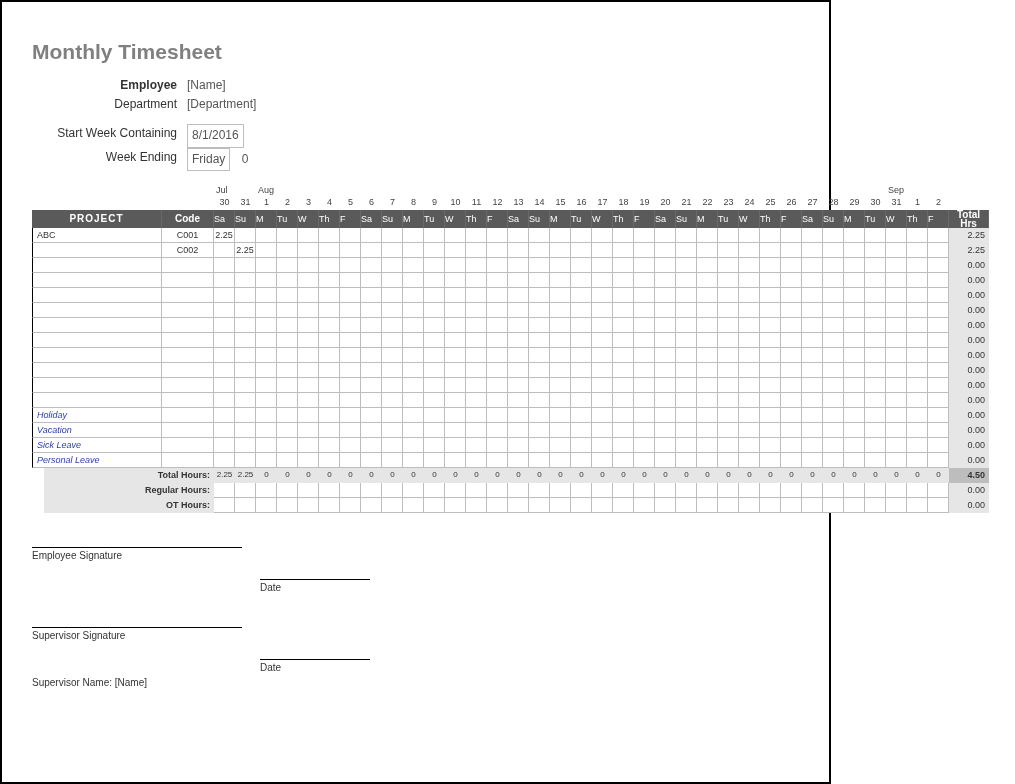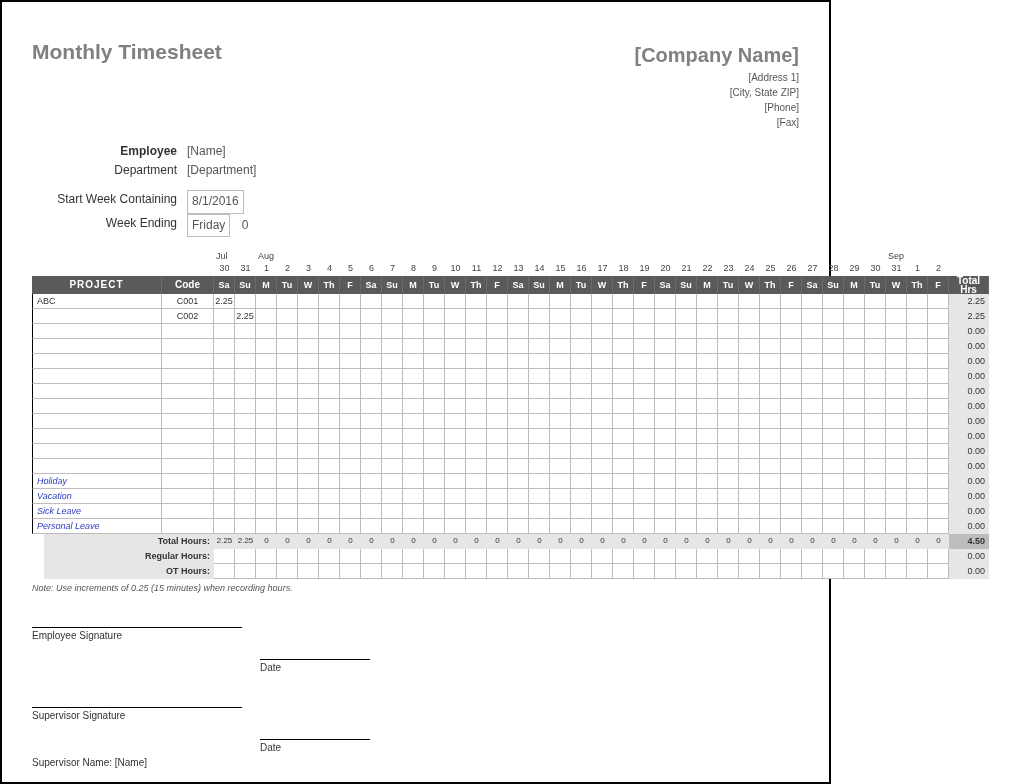--- a/index.html
+++ b/index.html
@@ -32,22 +32,22 @@
 
   
   .month-row, .day-row, .dow-row, .data-row, .total-row {
     display: grid;
     grid-template-columns: 130px 52px repeat(35, 21px) 40px;
     font-size: 9px;
   }
   .month-row .c { text-align:left; padding-left:2px; color:#444; height:12px; }
   .day-row .c { text-align:center; color:#444; height:13px; }
   .dow-row .c {
-    background:#5a5a5a; color:#fff; text-align:center;
-    height:18px; line-height:18px; font-size:9px; font-weight:bold;
+    background:#5a5a5a; color:#fff; 
+    height:18px; line-height:18px; font-size:9px; font-weight:normal;
     border-right:1px solid #6a6a6a;
   }
   .dow-row .proj { background:#5a5a5a; color:#fff; text-align:center; font-weight:bold; font-size:10px; letter-spacing:1px; }
   .dow-row .code { background:#5a5a5a; color:#fff; text-align:center; font-weight:bold; font-size:10px; }
   .dow-row .totalh {
     background:#5a5a5a; color:#fff; text-align:center; font-weight:bold;
     line-height:9px; padding-top:0px; height:18px; font-size:10px;
     display:flex; flex-direction:column; justify-content:center;
   }
 
@@ -86,27 +86,20 @@
   .sigs .gap { height: 30px; }
   .supname { margin-top:2px; }
 </style>
 </head>
 <body>
 
 <div class="page">
 
   <div class="header">
     <div class="title">Monthly Timesheet</div>
-    <div class="company-block">
-      <div class="company-name">[Company Name]</div>
-      <div>[Address 1]</div>
-      <div>[City, State ZIP]</div>
-      <div>[Phone]</div>
-      <div>[Fax]</div>
-    </div>
   </div>
 
   <div class="meta">
     <div class="meta-row">
       <div class="meta-label bold">Employee</div>
       <div class="meta-value">[Name]</div>
     </div>
     <div class="meta-row">
       <div class="meta-label">Department</div>
       <div class="meta-value">[Department]</div>
@@ -1011,21 +1004,20 @@
         <div class="c"></div>
         <div class="c"></div>
         <div class="c"></div>
         <div class="c"></div>
         <div class="c"></div>
         <div class="c sub">0.00</div>
       </div>
 
   </div>
 
-  <div class="note">Note: Use increments of 0.25 (15 minutes) when recording hours.</div>
 
   <div class="sigs">
     <div class="sigline">
       <div class="sigcol1">Employee Signature</div>
       <div class="sigcol2">Date</div>
     </div>
     <div class="gap"></div>
     <div class="sigline">
       <div class="sigcol1">Supervisor Signature</div>
       <div class="sigcol2">Date</div>

